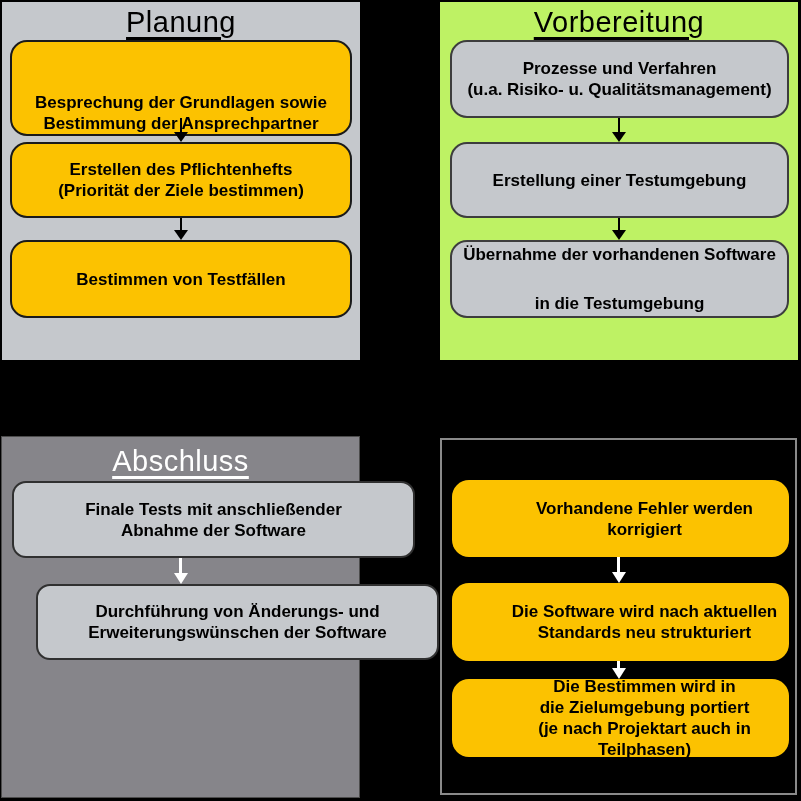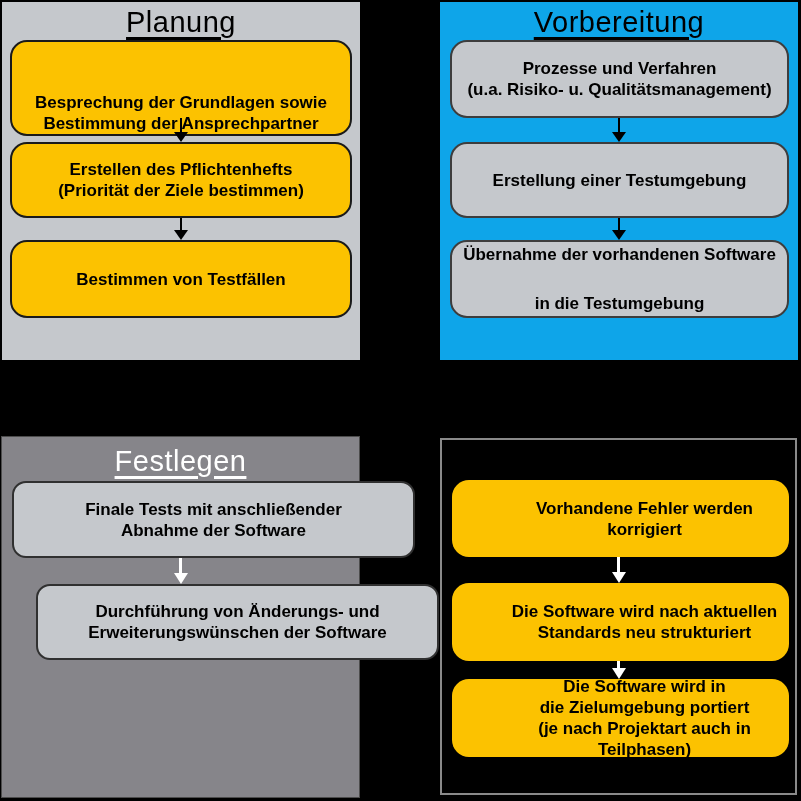--- a/index.html
+++ b/index.html
@@ -6,21 +6,21 @@
   #canvas {
     position: relative;
     width: 801px;
     height: 801px;
     background: #000;
     overflow: hidden;
     font-family: "Liberation Sans", sans-serif;
   }
   .panel { position: absolute; box-sizing: border-box; }
   .panel-planung       { left: 2px;   top: 2px;   width: 358px; height: 358px; background: #C5C8CC; }
-  .panel-vorbereitung  { left: 440px; top: 2px;   width: 358px; height: 358px; background: #0ea5e9; }
+  .panel-vorbereitung  { left: 440px; top: 2px;   width: 358px; height: 358px; background: #bef264; }
   .panel-abschluss     { left: 1px;   top: 436px; width: 359px; height: 362px; background: #86858A; border: 1px solid #4C4C4C; }
   .panel-durchfuehrung { left: 440px; top: 438px; width: 357px; height: 357px; background: #000;    border: 2px solid #8A8A8A; }
 
   .q-title {
     position: absolute; left: 0; right: 0; text-align: center;
     font-size: 29px; font-weight: normal;
     text-decoration: underline; text-decoration-thickness: 3px; text-underline-offset: 5px;
     letter-spacing: 0.5px;
   }
   .q-title.dark  { color: #000; }
@@ -123,21 +123,21 @@
         <span class="stem"></span>
         <span class="head"></span>
       </div>
     <div class="pbox b3">
       <span>Übernahme der vorhandenen Software</span>
       <span>in die Testumgebung</span>
     </div>
   </div>
 
   <div class="panel panel-abschluss">
-    <div class="q-title light">Festlegen</div>
+    <div class="q-title light">Abschluss</div>
     <div class="pbox b1">
       <span>Finale Tests mit anschließender</span>
       <span>Abnahme der Software</span>
     </div>
     <div class="arrow white a1">
         <span class="stem"></span>
         <span class="head"></span>
       </div>
     <div class="pbox b2">
       <span>Durchführung von Änderungs- und</span>
@@ -156,19 +156,19 @@
       </div>
     <div class="pbox b2">
       <span>Die Software wird nach aktuellen</span>
       <span>Standards neu strukturiert</span>
     </div>
     <div class="arrow white a2">
         <span class="stem"></span>
         <span class="head"></span>
       </div>
     <div class="pbox b3">
-      <span>Die Software wird in</span>
+      <span>Die Bestimmen wird in</span>
       <span>die Zielumgebung portiert</span>
       <span>(je nach Projektart auch in Teilphasen)</span>
     </div>
   </div>
 
 </div>
 
 </body></html>

